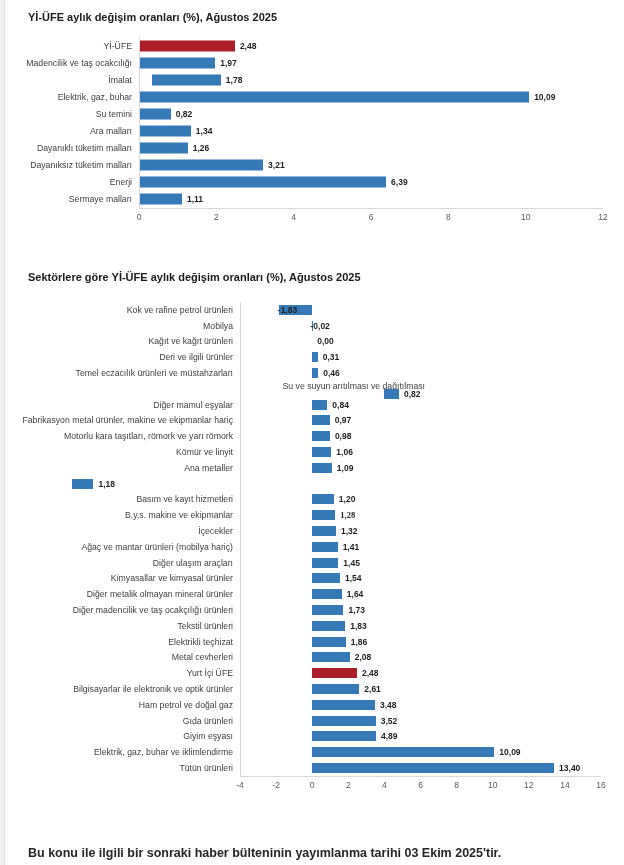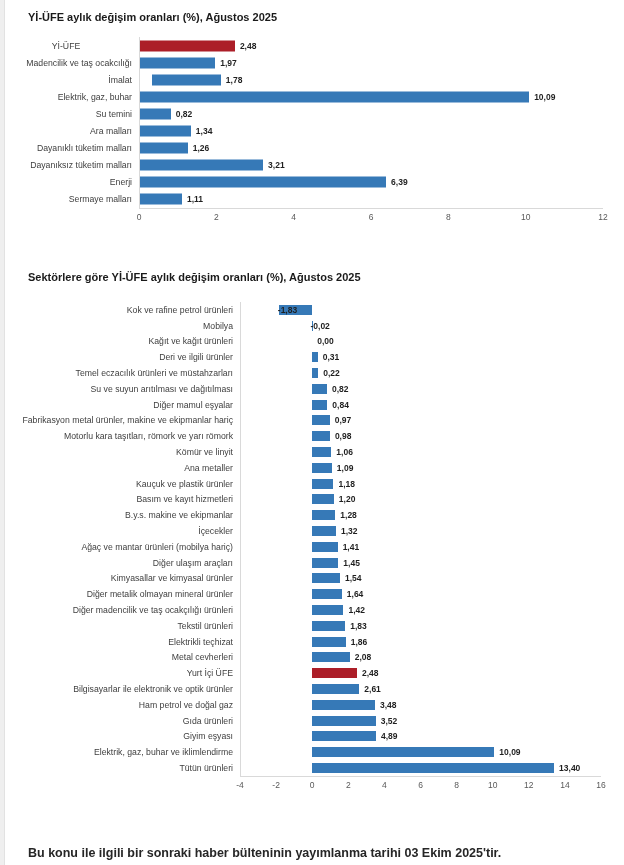--- a/index.html
+++ b/index.html
@@ -42,21 +42,21 @@
 </style>
 </head>
 <body>
 
 <div class="edge-strip"></div>
 
 <section class="chart" id="chart0" style="top:10px;height:240px;">
   <h2 class="title">Yİ-ÜFE aylık değişim oranları (%), Ağustos 2025</h2>
   <div class="rows" style="margin-top:13px;">
       <div class="row" style="height: 17.1px;">
-        <span class="cat" style="width: 139px; text-align: center;">Yİ-ÜFE</span>
+        <span class="cat" style="width: 139px;">Yİ-ÜFE</span>
         <div class="plot">
           <div class="bar" style="height: 11px; left: 0px; width: 95.8933px; background: rgb(172, 30, 40);"></div>
           <span class="val" style="left: 100.893px;">2,48</span>
         </div>
       </div>
       <div class="row" style="height: 17.1px;">
         <span class="cat" style="width: 139px;">Madencilik ve taş ocakcılığı</span>
         <div class="plot">
           <div class="bar" style="height: 11px; left: 0px; width: 76.1733px; background: rgb(54, 121, 183);"></div>
           <span class="val" style="left: 81.1733px;">1,97</span>
@@ -159,24 +159,24 @@
         <span class="cat" style="width: 240px;">Deri ve ilgili ürünler</span>
         <div class="plot">
           <div class="bar" style="height: 10px; left: 72.2px; width: 5.5955px; background: rgb(54, 121, 183);"></div>
           <span class="val" style="left: 82.7955px;">0,31</span>
         </div>
       </div>
       <div class="row" style="height: 15.8px;">
         <span class="cat" style="width: 240px;">Temel eczacılık ürünleri ve müstahzarları</span>
         <div class="plot">
           <div class="bar" style="height: 10px; left: 72.2px; width: 5.9565px; background: rgb(54, 121, 183);"></div>
-          <span class="val" style="left: 83.1565px;">0,22</span>
-        </div>
-      </div>
-      <div class="row" style="height: 15.8px;">
+          <span class="val" style="left: 83.1565px;">0,46</span>
+        </div>
+      </div>
+      <div class="row" style="height: 15.8px; flex-direction: column;">
         <span class="cat" style="width: 240px;">Su ve suyun arıtılması ve dağıtılması</span>
         <div class="plot">
           <div class="bar" style="height: 10px; left: 72.2px; width: 14.801px; background: rgb(54, 121, 183);"></div>
           <span class="val" style="left: 92.001px;">0,82</span>
         </div>
       </div>
       <div class="row" style="height: 15.8px;">
         <span class="cat" style="width: 240px;">Diğer mamul eşyalar</span>
         <div class="plot">
           <div class="bar" style="height: 10px; left: 72.2px; width: 15.162px; background: rgb(54, 121, 183);"></div>
@@ -205,38 +205,37 @@
         </div>
       </div>
       <div class="row" style="height: 15.8px;">
         <span class="cat" style="width: 240px;">Ana metaller</span>
         <div class="plot">
           <div class="bar" style="height: 10px; left: 72.2px; width: 19.6745px; background: rgb(54, 121, 183);"></div>
           <span class="val" style="left: 96.8745px;">1,09</span>
         </div>
       </div>
       <div class="row" style="height: 15.8px;">
-        <span class="cat" style="width: 240px;">Kauçuk ve plastik ürünler</span>
         <div class="plot">
           <div class="bar" style="height: 10px; left: 72.2px; width: 21.299px; background: rgb(54, 121, 183);"></div>
           <span class="val" style="left: 98.499px;">1,18</span>
         </div>
       </div>
       <div class="row" style="height: 15.8px;">
         <span class="cat" style="width: 240px;">Basım ve kayıt hizmetleri</span>
         <div class="plot">
           <div class="bar" style="height: 10px; left: 72.2px; width: 21.66px; background: rgb(54, 121, 183);"></div>
           <span class="val" style="left: 98.86px;">1,20</span>
         </div>
       </div>
       <div class="row" style="height: 15.8px;">
         <span class="cat" style="width: 240px;">B.y.s. makine ve ekipmanlar</span>
         <div class="plot">
           <div class="bar" style="height: 10px; left: 72.2px; width: 23.104px; background: rgb(54, 121, 183);"></div>
-          <span class="val" style="left: 100.304px;">1,28</span>
+          <span class="val" style="left: 100.304px; font-family: Liberation Serif, serif;">1,28</span>
         </div>
       </div>
       <div class="row" style="height: 15.8px;">
         <span class="cat" style="width: 240px;">İçecekler</span>
         <div class="plot">
           <div class="bar" style="height: 10px; left: 72.2px; width: 23.826px; background: rgb(54, 121, 183);"></div>
           <span class="val" style="left: 101.026px;">1,32</span>
         </div>
       </div>
       <div class="row" style="height: 15.8px;">
@@ -264,21 +263,21 @@
         <span class="cat" style="width: 240px;">Diğer metalik olmayan mineral ürünler</span>
         <div class="plot">
           <div class="bar" style="height: 10px; left: 72.2px; width: 29.602px; background: rgb(54, 121, 183);"></div>
           <span class="val" style="left: 106.802px;">1,64</span>
         </div>
       </div>
       <div class="row" style="height: 15.8px;">
         <span class="cat" style="width: 240px;">Diğer madencilik ve taş ocakçılığı ürünleri</span>
         <div class="plot">
           <div class="bar" style="height: 10px; left: 72.2px; width: 31.2265px; background: rgb(54, 121, 183);"></div>
-          <span class="val" style="left: 108.427px;">1,42</span>
+          <span class="val" style="left: 108.427px;">1,73</span>
         </div>
       </div>
       <div class="row" style="height: 15.8px;">
         <span class="cat" style="width: 240px;">Tekstil ürünleri</span>
         <div class="plot">
           <div class="bar" style="height: 10px; left: 72.2px; width: 33.0315px; background: rgb(54, 121, 183);"></div>
           <span class="val" style="left: 110.231px;">1,83</span>
         </div>
       </div>
       <div class="row" style="height: 15.8px;">

